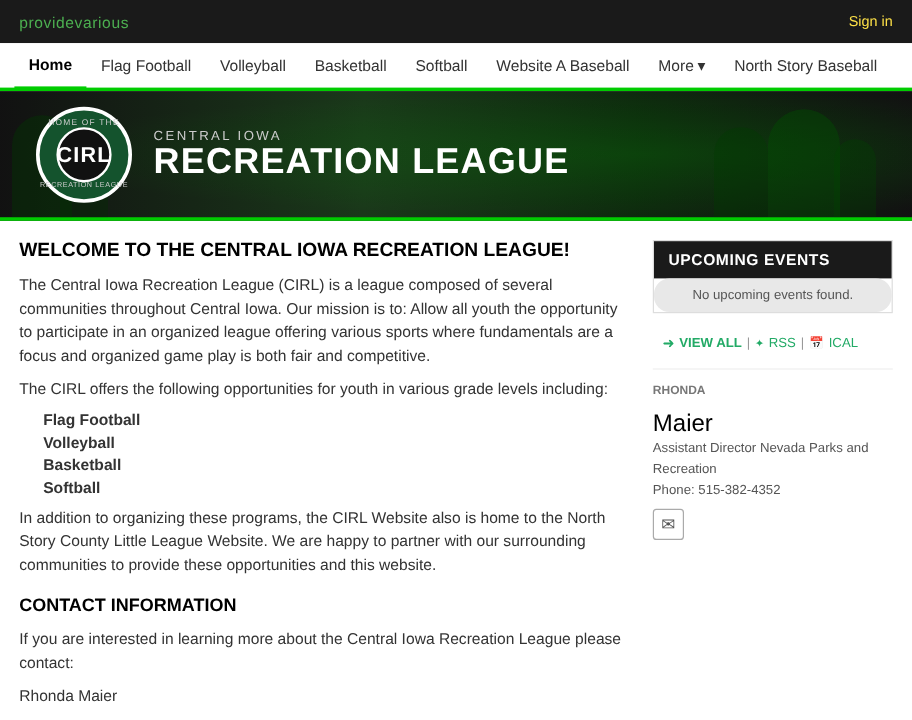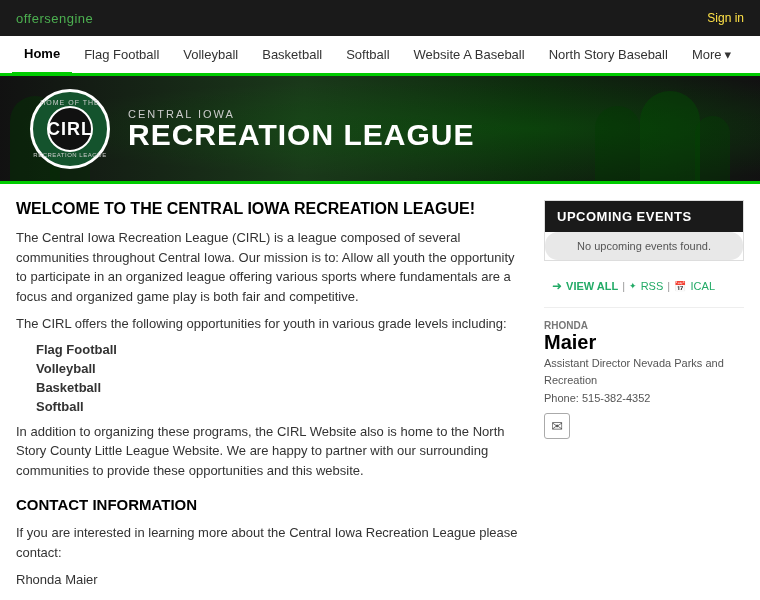--- a/index.html
+++ b/index.html
@@ -143,21 +143,21 @@
       align-items: center;
       gap: 4px;
       color: #333;
     }
     #events-links a { color: #2a6;  text-decoration: none; font-size: 11px; }
     .divider-line { border: none; border-top: 1px solid #eee; margin: 8px 0; }
 
     
     #contact-card { padding: 4px 0; }
     #contact-card .role-label { font-size: 10px; color: #777; text-transform: uppercase; font-weight: bold; margin-bottom: 0; }
-    #contact-card .name-large { font-size: 20px; font-weight: bold; color: #000; margin-bottom: 2px; line-height: 1.1; }
+    #contact-card .name-large { font-size: 20px; font-weight: normal; color: #000; margin-bottom: 2px; line-height: 1.1; margin-top: 11px; }
     #contact-card .contact-details { font-size: 11px; color: #555; margin-bottom: 2px; line-height: 1.5; }
     #email-icon-btn {
       width: 26px;
       height: 26px;
       border: 1px solid #aaa;
       border-radius: 3px;
       display: flex;
       align-items: center;
       justify-content: center;
       cursor: pointer;
@@ -167,37 +167,37 @@
     }
 
     
     #contact-section { margin-top: 16px; padding-bottom: 16px; }
   </style>
 </head>
 <body>
 
 <div id="top-bar">
   <div class="logo">
-    <span>offers</span><span style="color:#4caf50">engine</span>
+    <span>provide</span><span style="color:#4caf50">various</span>
   </div>
   <div class="signin">Sign in</div>
 </div>
 
 <div id="nav-bar">
   <a class="nav-item active">Home</a>
   <a class="nav-item">Flag Football</a>
   <a class="nav-item">Volleyball</a>
   <a class="nav-item">Basketball</a>
   <a class="nav-item">Softball</a>
   <a class="nav-item">Website A Baseball</a>
-  <a class="nav-item">North Story Baseball</a>
   <a class="nav-item nav-more">
     <span>More</span>
     <span>▾</span>
   </a>
+  <a class="nav-item">North Story Baseball</a>
 </div>
 
 <div id="hero">
   <div id="hero-bg"></div>
   <div id="hero-overlay"></div>
 
   <div style="position:absolute;right:60px;bottom:0;width:60px;height:90px;background:rgba(0,80,0,0.4);border-radius:30px 30px 0 0;z-index:1;"></div>
   <div style="position:absolute;right:120px;bottom:0;width:45px;height:75px;background:rgba(0,60,0,0.35);border-radius:22px 22px 0 0;z-index:1;"></div>
   <div style="position:absolute;right:30px;bottom:0;width:35px;height:65px;background:rgba(0,70,0,0.3);border-radius:18px 18px 0 0;z-index:1;"></div>
   <div style="position:absolute;left:10px;bottom:0;width:50px;height:85px;background:rgba(0,60,0,0.35);border-radius:25px 25px 0 0;z-index:1;"></div>

